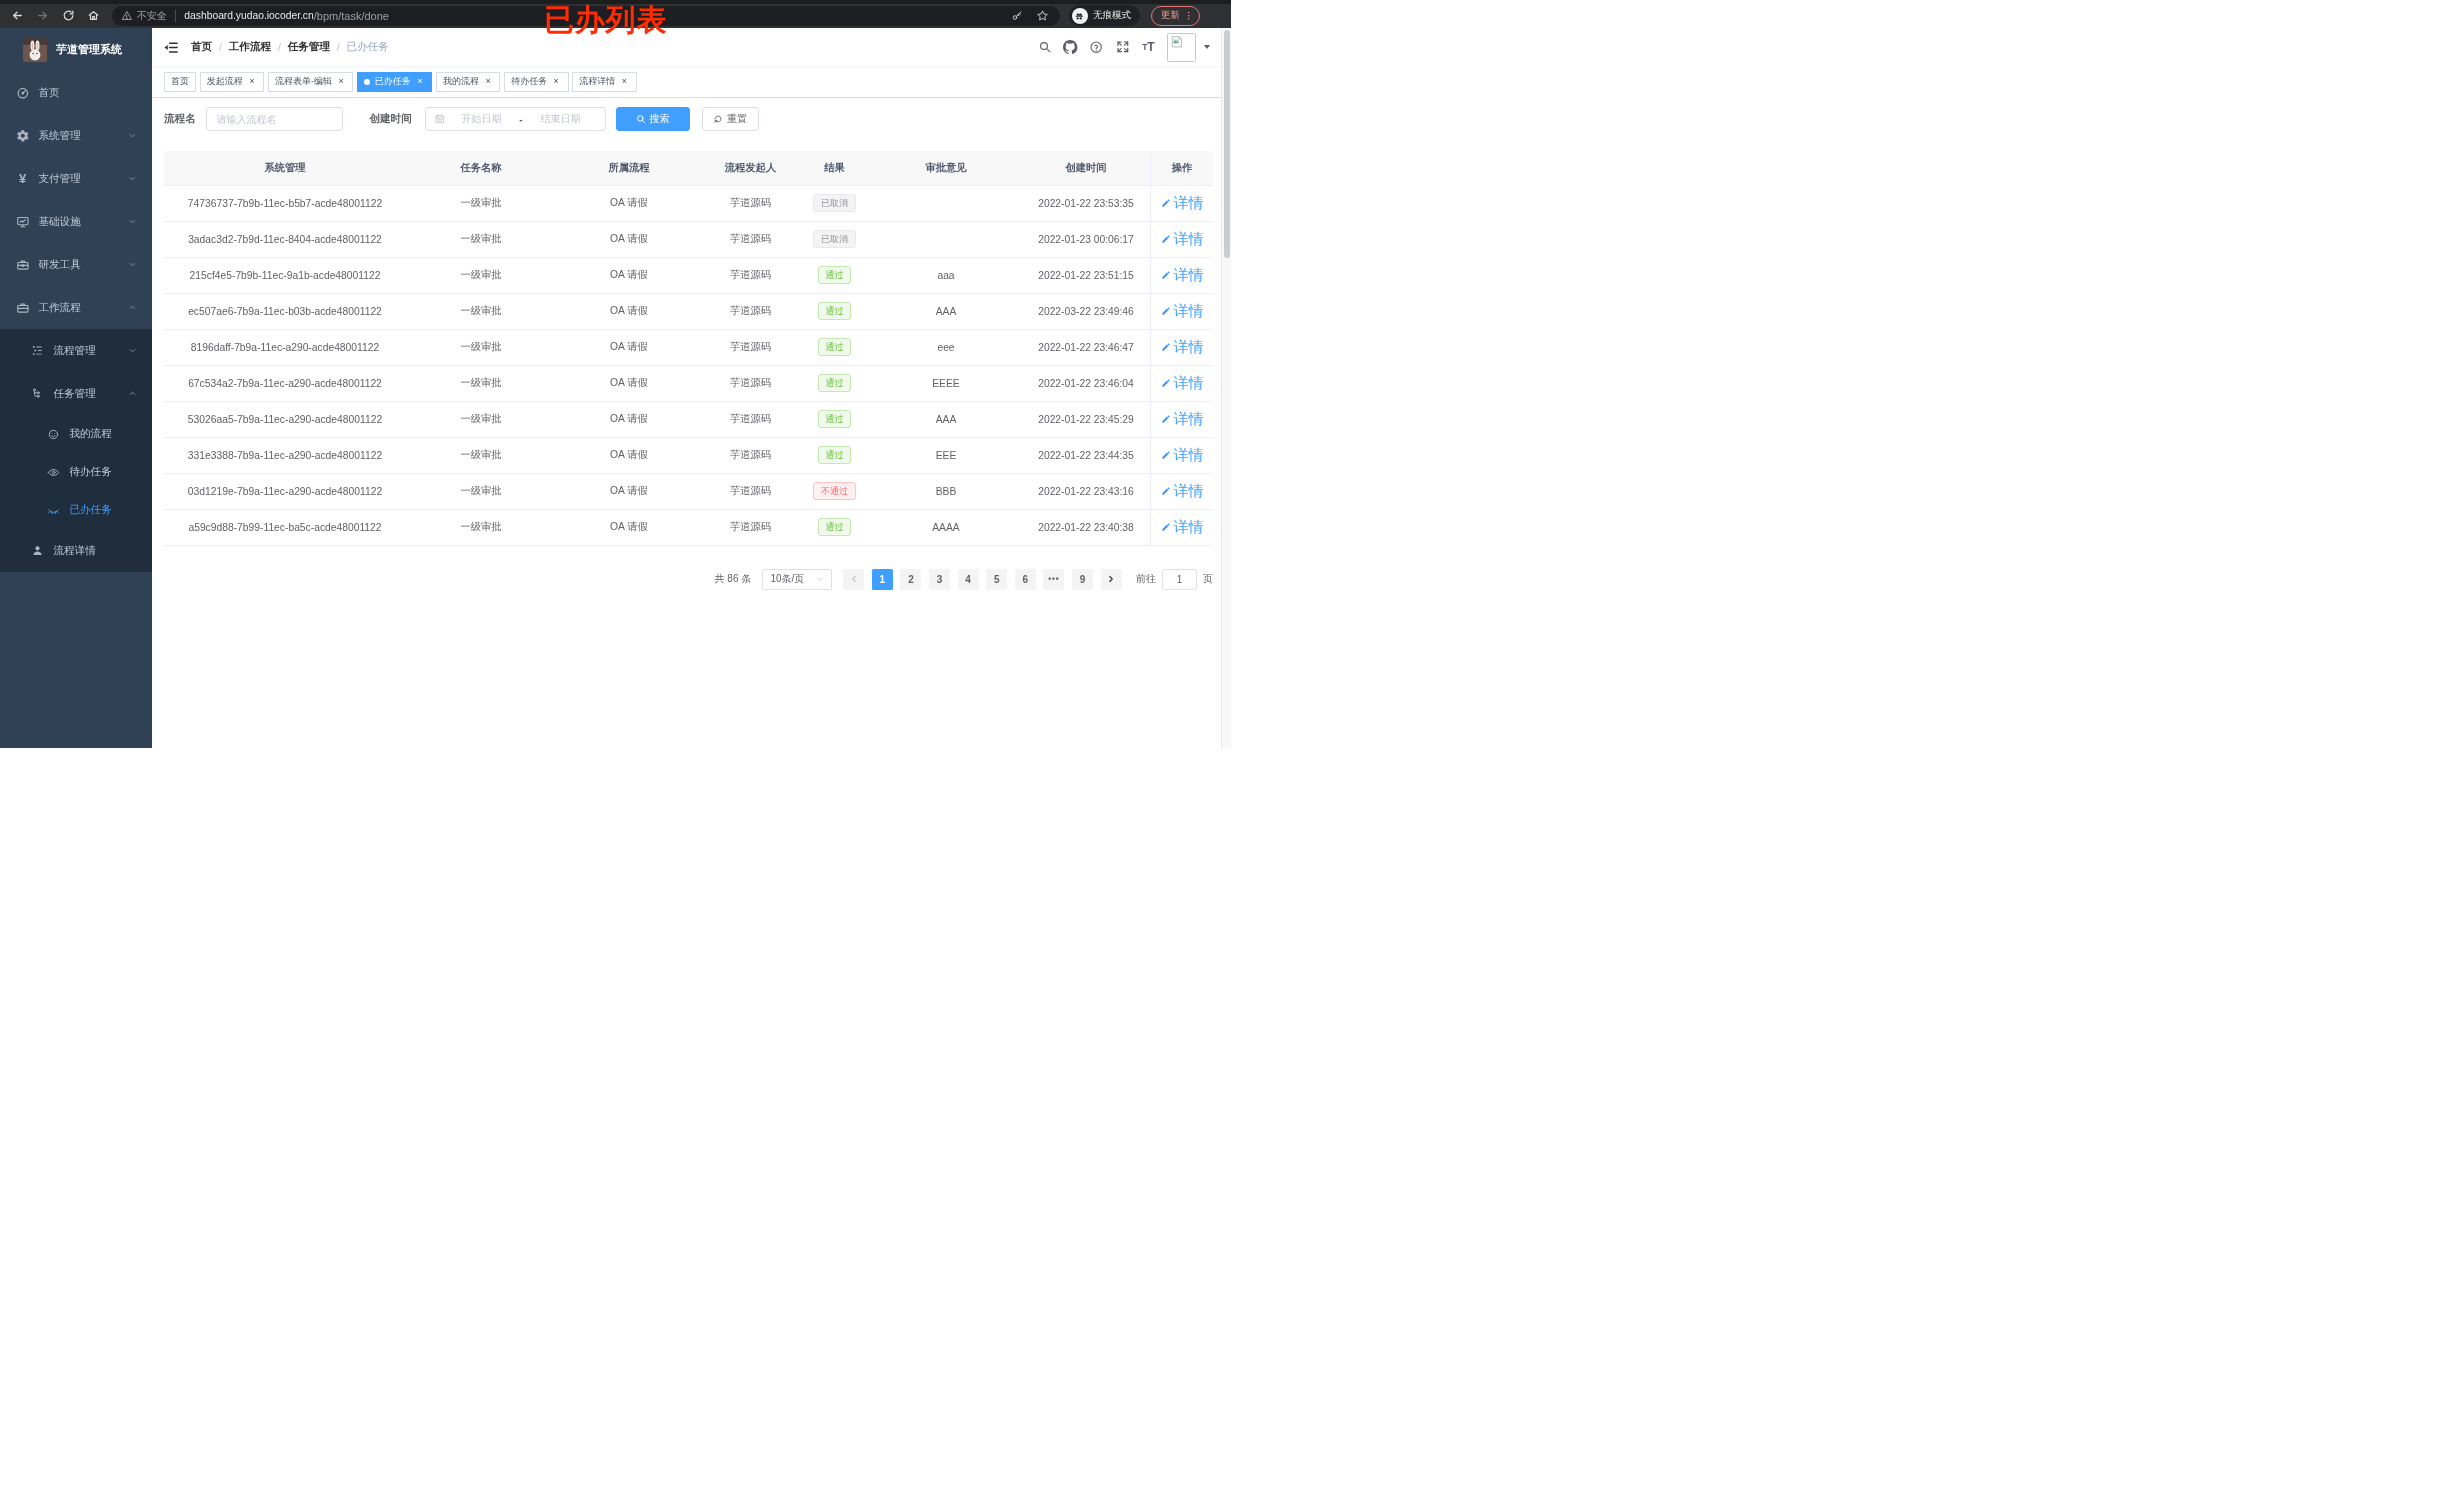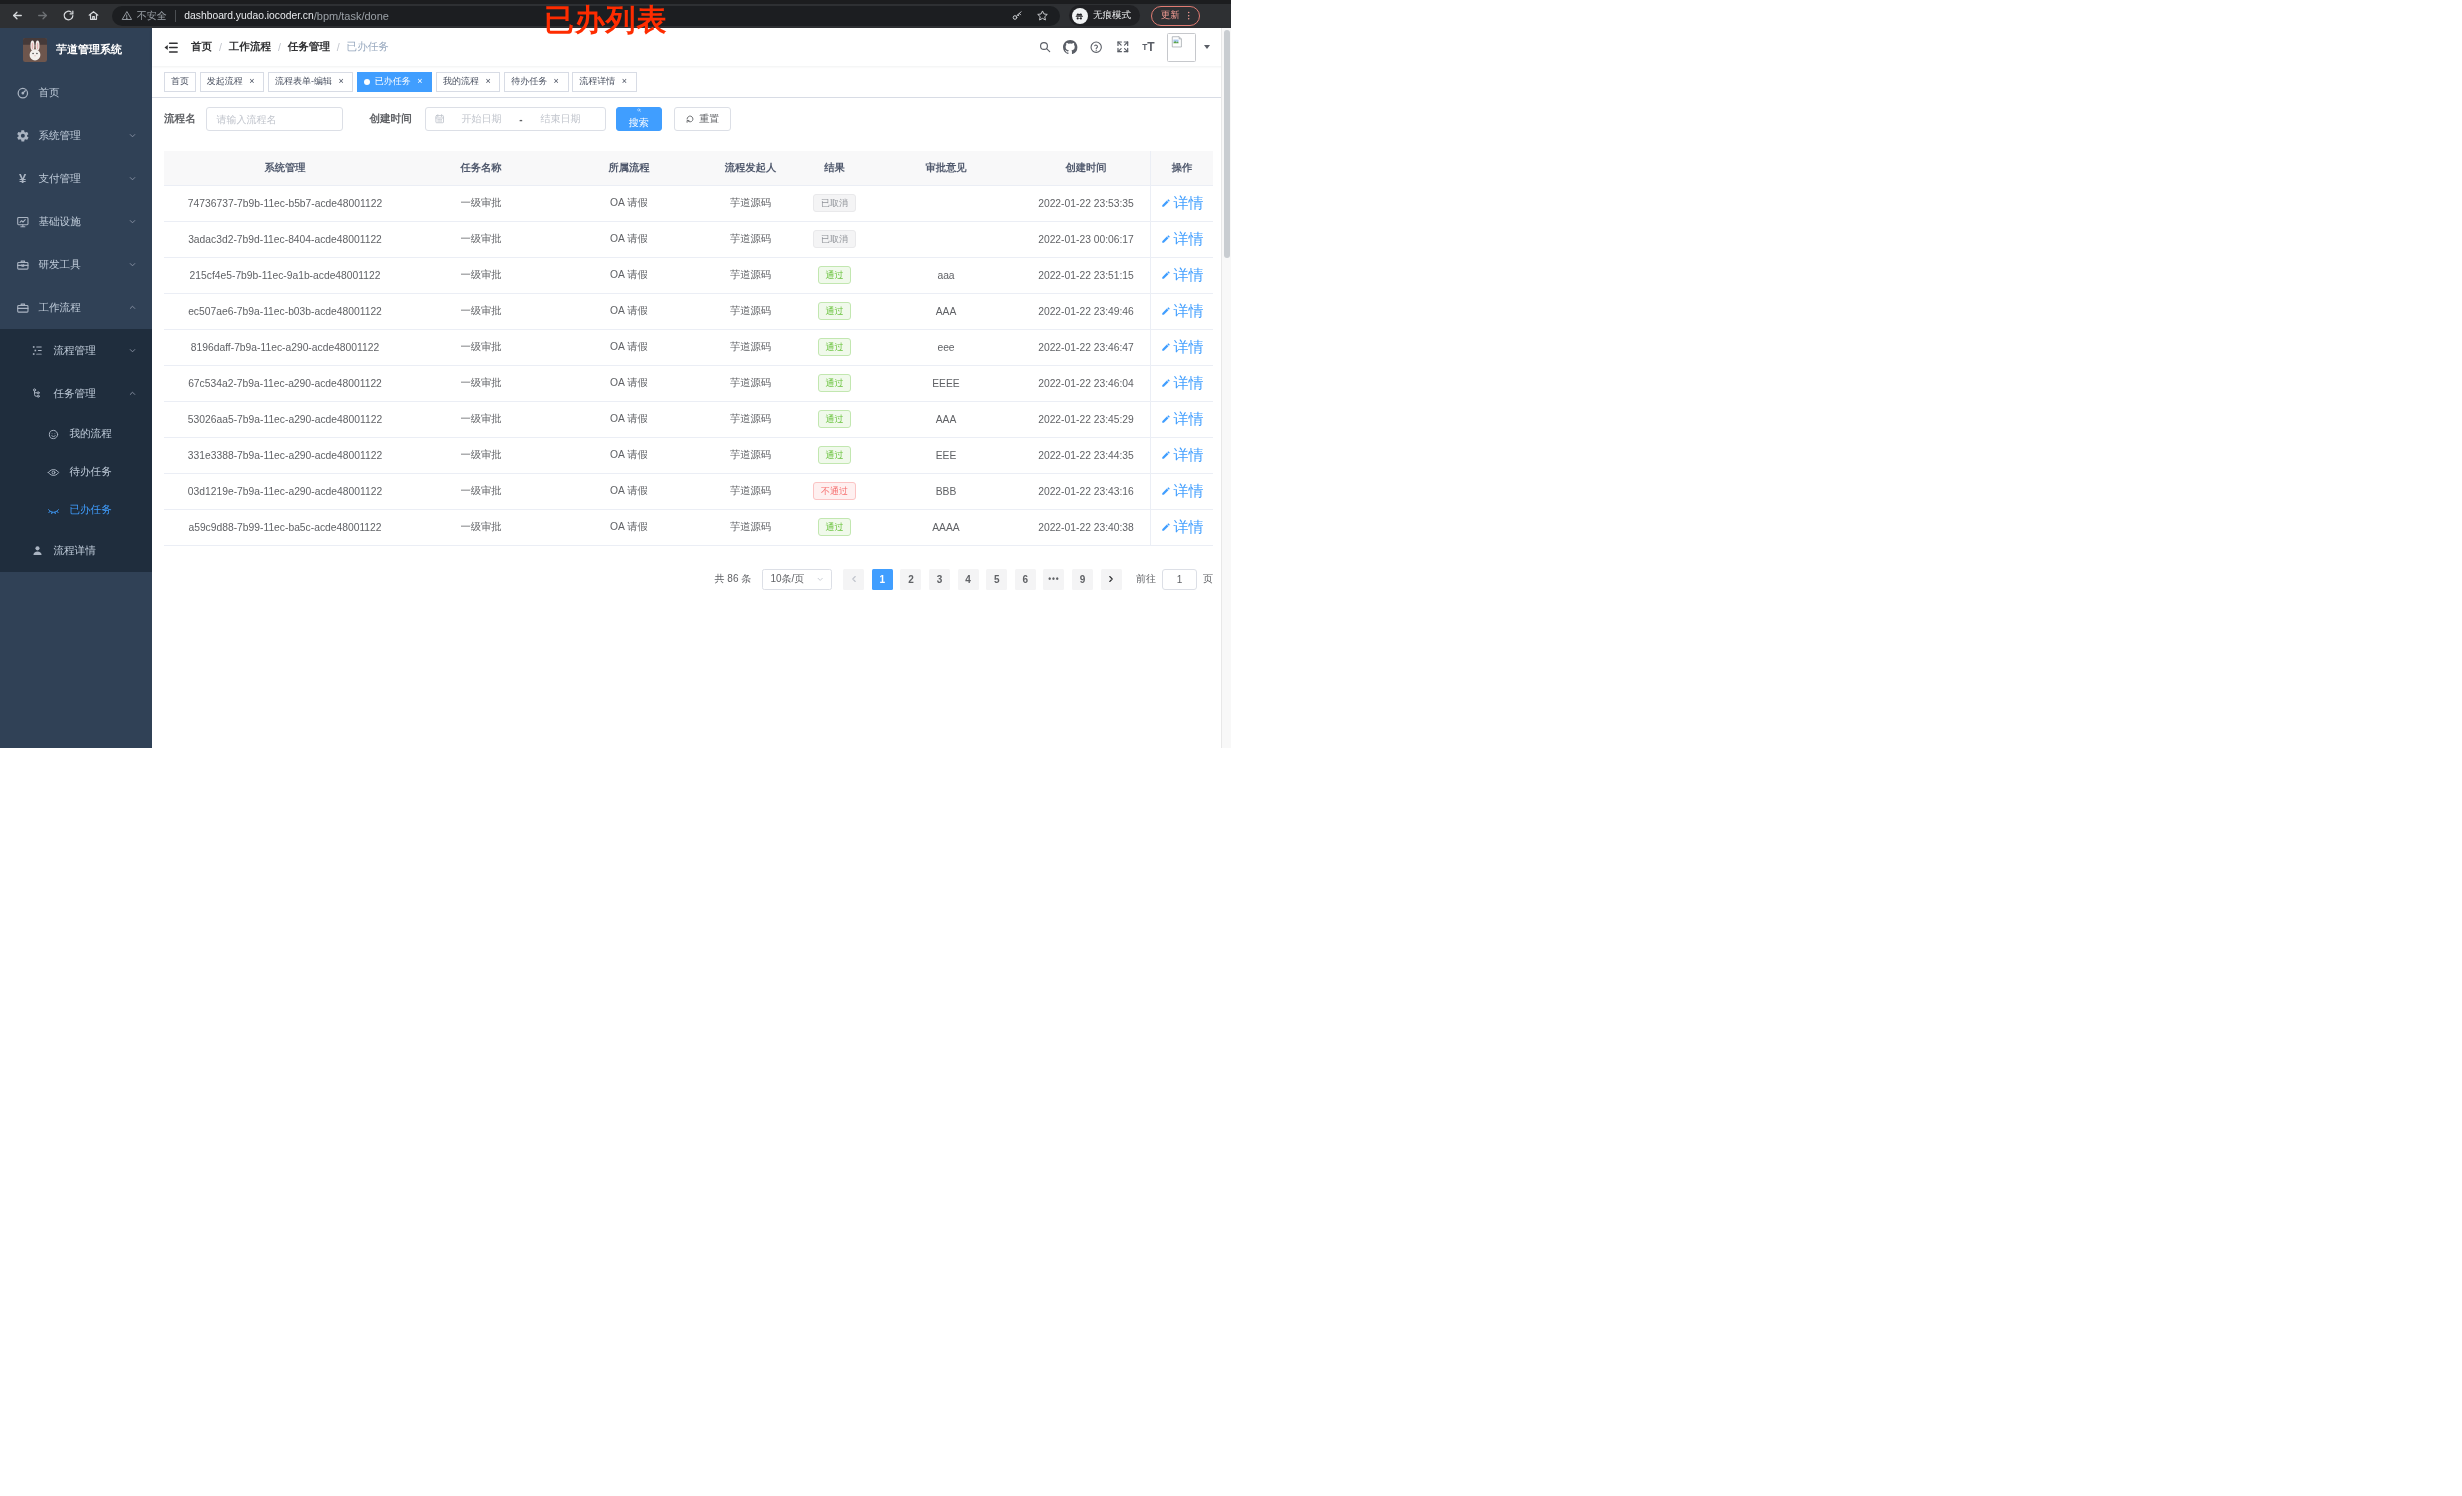--- a/index.html
+++ b/index.html
@@ -80,21 +80,21 @@
   .f-label { color: #606266; font-size: 10.6px; font-weight: 600; }
   .inp { height: 24px; border: 0.8px solid #dcdfe6; border-radius: 3px; font-size: 10px; color: #606266; }
   .name-input { width: 137px; margin-left: 10.6px; padding: 0 9px; outline: none; font-family: inherit; }
   .name-input::placeholder { color: #c0c4cc; }
   .lbl-time { margin-left: 26px; }
   .date-range { width: 181px; margin-left: 13px; display: flex; align-items: center; padding: 0 8px; color: #c0c4cc; cursor: text; }
   .date-range .cal { color: #c0c4cc; flex: 0 0 auto; }
   .date-ph { flex: 1; text-align: center; font-size: 10px; }
   .date-sep { color: #606266; padding: 0 1.5px; font-weight: 700; }
   .btn { height: 24px; border-radius: 3px; display: inline-flex; align-items: center; font-size: 10px; cursor: pointer; border: 0.8px solid transparent; gap: 3.8px; }
-  .btn-primary { background: #409eff; border-color: #409eff; color: #fff; margin-left: 10px; padding: 0 12px; flex-direction: column; }
+  .btn-primary { background: #409eff; border-color: #409eff; color: #fff; margin-left: 10px; padding: 0 19px; }
   .btn-plain { background: #fff; border-color: #dcdfe6; color: #606266; margin-left: 12px; padding: 0 10.6px; }
 
   
   .table { margin-top: 16.7px; width: 1049px; font-size: 10.3px; }
   .t-head { display: flex; align-items: center; height: 35px; background: #f8f8f9; border-bottom: 0.8px solid #ebeef5; color: #515a6e; font-weight: 600; }
   .t-row { display: flex; align-items: center; height: 36px; border-bottom: 0.8px solid #ebeef5; color: #606266; background: #fff; }
   .tc { display: flex; align-items: center; justify-content: center; text-align: center; white-space: nowrap; overflow: hidden; height: 100%; }
   .c-id { width: 242px; } .c-name { width: 150px; } .c-proc { width: 146px; }
   .c-starter { width: 97px; } .c-result { width: 71px; } .c-comment { width: 152px; }
   .c-time { width: 128px; } .c-action { width: 63px; border-left: 0.8px solid #ebeef5; }
@@ -603,21 +603,21 @@
 
   <div class="t-row">
     <div class="tc c-id">ec507ae6-7b9a-11ec-b03b-acde48001122</div>
     <div class="tc c-name">一级审批</div>
     <div class="tc c-proc">OA 请假</div>
     <div class="tc c-starter">芋道源码</div>
     <div class="tc c-result">
                 <span class="badge badge-success">通过</span>
               </div>
     <div class="tc c-comment">AAA</div>
-    <div class="tc c-time">2022-01-22 23:49:46</div>
+    <div class="tc c-time">2022-03-22 23:49:46</div>
     <div class="tc c-action">
       <a class="link-detail">
         <span>
           <svg width="10" height="10" viewBox="0 0 24 24" fill="currentColor">
                       <path d="M3 17.2V21h3.8L17.8 10 14 6.2 3 17.2zM20.7 7.1c.4-.4.4-1 0-1.4l-2.4-2.4a1 1 0 0 0-1.4 0l-1.8 1.8 3.8 3.8 1.8-1.8z"></path>
                     </svg>
         </span>
         <span>详情</span>
       </a>
     </div>

